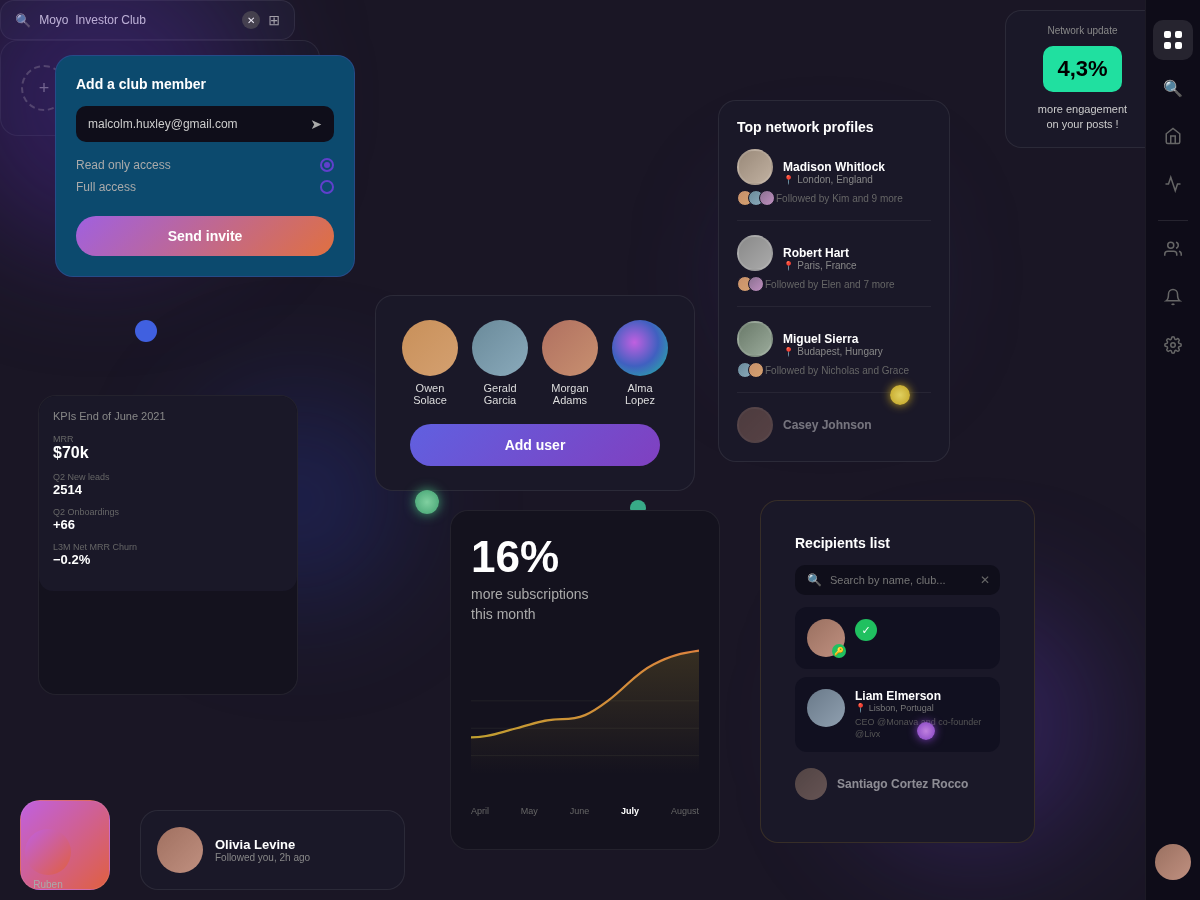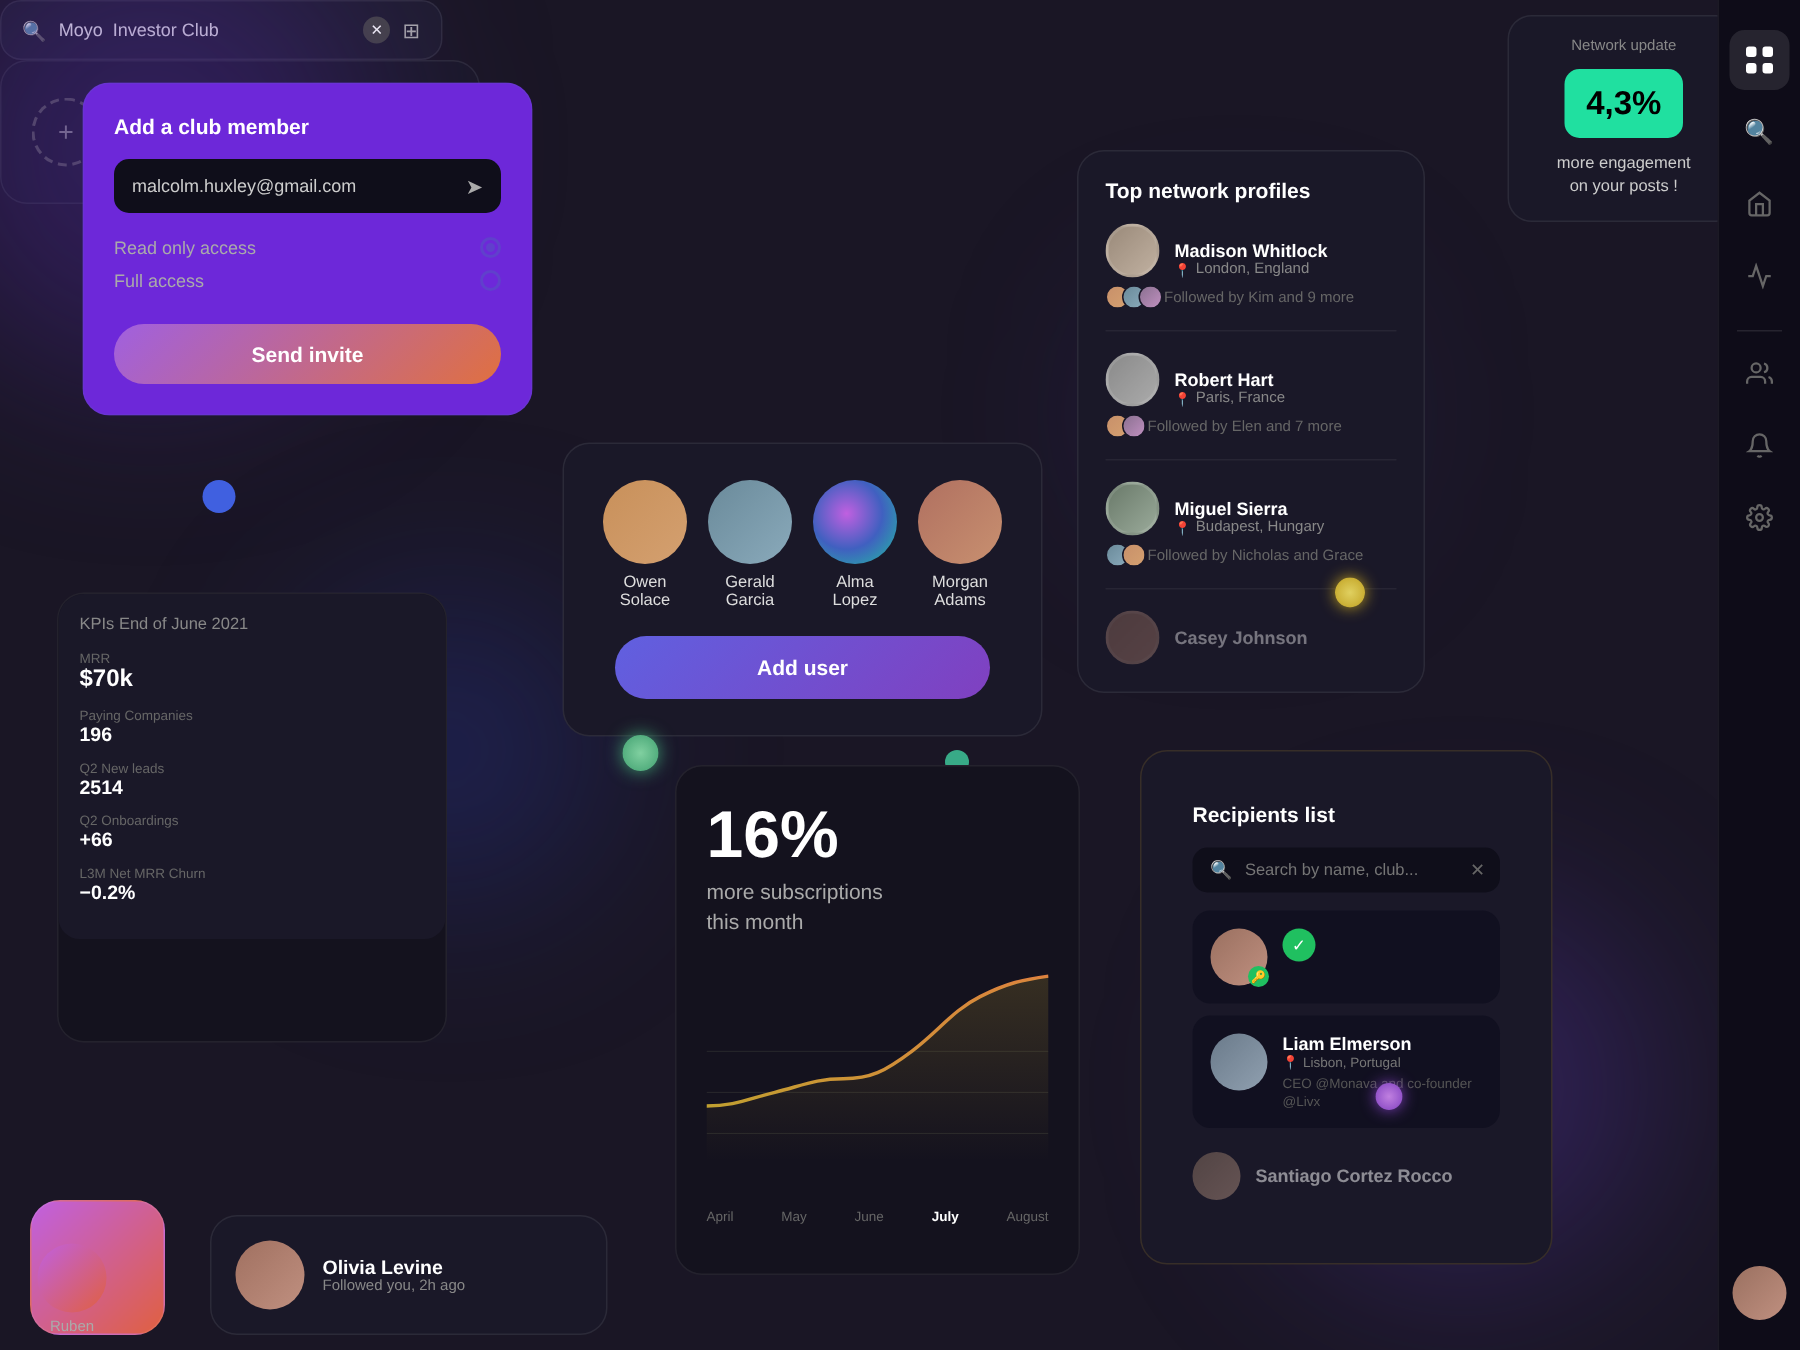--- a/index.html
+++ b/index.html
@@ -39,21 +39,21 @@
       border: 1px solid rgba(255,255,255,0.08);
       overflow: hidden;
     }
 
     
     .add-member-card {
       top: 55px;
       left: 55px;
       width: 300px;
       padding: 20px;
-      background: #6d28d9;
+      background: #0c4a6e;
       border-radius: 18px;
       border: 1px solid rgba(100,80,200,0.3);
     }
     .add-member-title {
       color: #fff;
       font-size: 14px;
       font-weight: 600;
       margin-bottom: 14px;
     }
     .email-input-row {
@@ -712,26 +712,26 @@
   <div class="users-row">
     <div class="user-item">
       <div class="user-avatar face-owen"></div>
       <span class="user-name">Owen<br>Solace</span>
     </div>
     <div class="user-item">
       <div class="user-avatar face-gerald"></div>
       <span class="user-name">Gerald<br>Garcia</span>
     </div>
     <div class="user-item">
+      <div class="user-avatar face-morgan"></div>
+      <span class="user-name">Morgan<br>Adams</span>
+    </div>
+    <div class="user-item">
       <div class="user-avatar face-alma"></div>
       <span class="user-name">Alma<br>Lopez</span>
-    </div>
-    <div class="user-item">
-      <div class="user-avatar face-morgan"></div>
-      <span class="user-name">Morgan<br>Adams</span>
     </div>
   </div>
   <button class="add-user-btn">Add user</button>
 </div>
 
 <div class="card network-card">
   <div class="network-title">Top network profiles</div>
 
   <div class="profile-item">
     <div class="profile-top">
@@ -823,24 +823,20 @@
       <rect x="28" y="30" width="4" height="48" fill="#5050cc" rx="2"></rect>
       <text x="10" y="78" fill="#555" font-size="8">2020 Q3</text>
     </svg>
   </div>
 
   <div class="mrr-kpi-overlay">
     <div class="kpi-title">KPIs End of June 2021</div>
     <div class="kpi-row">
       <div class="kpi-label">MRR</div>
       <div class="kpi-value">$70k</div>
-    </div>
-    <div class="kpi-row">
-      <div class="kpi-label">Paying Companies</div>
-      <div class="kpi-value" style="font-size:13px;">196</div>
     </div>
     <div class="kpi-row">
       <div class="kpi-label">Q2 New leads</div>
       <div class="kpi-value" style="font-size:13px;">2514</div>
     </div>
     <div class="kpi-row">
       <div class="kpi-label">Q2 Onboardings</div>
       <div class="kpi-value" style="font-size:13px;">+66</div>
     </div>
     <div class="kpi-row">

